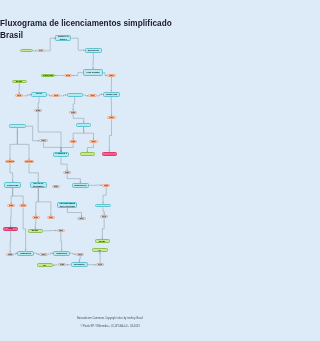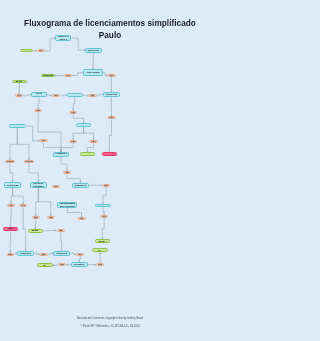--- a/index.html
+++ b/index.html
@@ -20,21 +20,21 @@
   #edges {
     position: absolute;
     left: 0; top: 0;
     width: 220px; height: 341px;
     pointer-events: none;
   }
   .title {
     position: absolute;
     left: 0; top: 18px;
     width: 220px;
-    text-align: center;
+    text-align: left;
     font-size: 8.2px;
     font-weight: bold;
     color: #1a1a2e;
     line-height: 1.45;
     letter-spacing: .05px;
   }
   .node {
     position: absolute;
     display: flex;
     align-items: center;
@@ -180,21 +180,21 @@
       <polyline points="182.5,696 182.5,724 185,724 185,752" fill="none" stroke="#8a9aa8" stroke-width="1.6"></polyline>
       <polygon points="185,752 182.82517232944386,747.4977644882366 187.17482767055614,747.4977644882366" fill="#8a9aa8"></polygon>
       <polyline points="114.5,335 114.5,396 183,396 183,457" fill="none" stroke="#8a9aa8" stroke-width="1.6"></polyline>
       <polygon points="183,457 180.82517232944386,452.4977644882366 185.17482767055614,452.4977644882366" fill="#8a9aa8"></polygon>
       <polyline points="69.5,622 69.5,687 77,687 77,752" fill="none" stroke="#8a9aa8" stroke-width="1.6"></polyline>
       <polygon points="77,752 74.82517232944384,747.4977644882366 79.17482767055616,747.4977644882366" fill="#8a9aa8"></polygon>
     </svg>
 
   <div class="title">
     <span>Fluxograma de licenciamentos simplificado</span><br>
-    <span>Paulo</span>
+    <span>Brasil</span>
   </div>
 
   <div id="nodes">
       <div class="node n-lic" style="left: 20.3333px; top: 49.3333px; width: 12.6667px; height: 3px;">CC-BY-SA 4.0</div>
       <div class="node n-ans" style="left: 36.6667px; top: 49.3333px; width: 8.33333px; height: 3px;">Eu</div>
       <div class="node n-dec" style="left: 55.3333px; top: 35.3333px; width: 16px; height: 5.66667px;">Quem é o autor?</div>
       <div class="node n-dec" style="left: 85px; top: 47.6667px; width: 16.6667px; height: 5px;">Outra pessoa ou entidade</div>
       <div class="node n-dec" style="left: 83.3333px; top: 69.3333px; width: 19.3333px; height: 6.66667px;">Depende: texto redação e/ou formas geométricas simples?</div>
       <div class="node n-lic" style="left: 41.3333px; top: 73.6667px; width: 13.3333px; height: 3.66667px;">Trabalogo</div>
       <div class="node n-ans" style="left: 64px; top: 74px; width: 8.33333px; height: 3px;">Sim</div>

